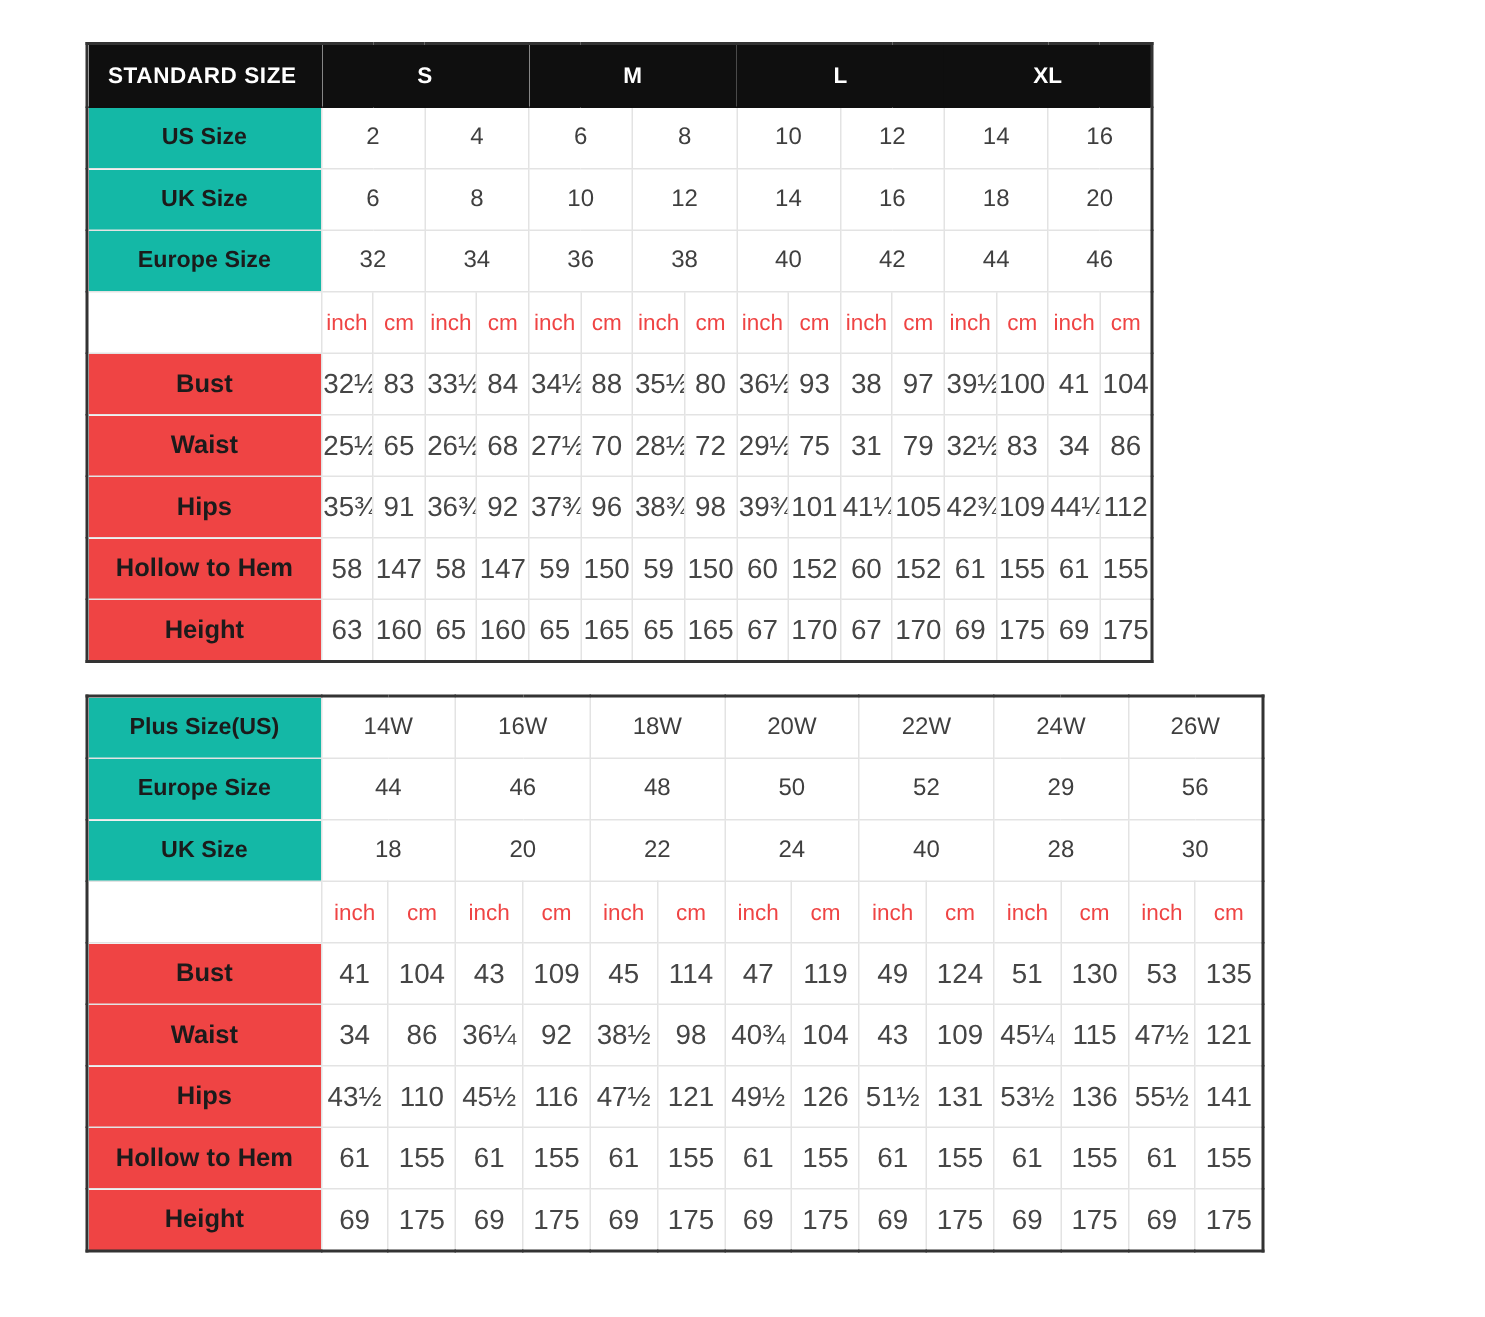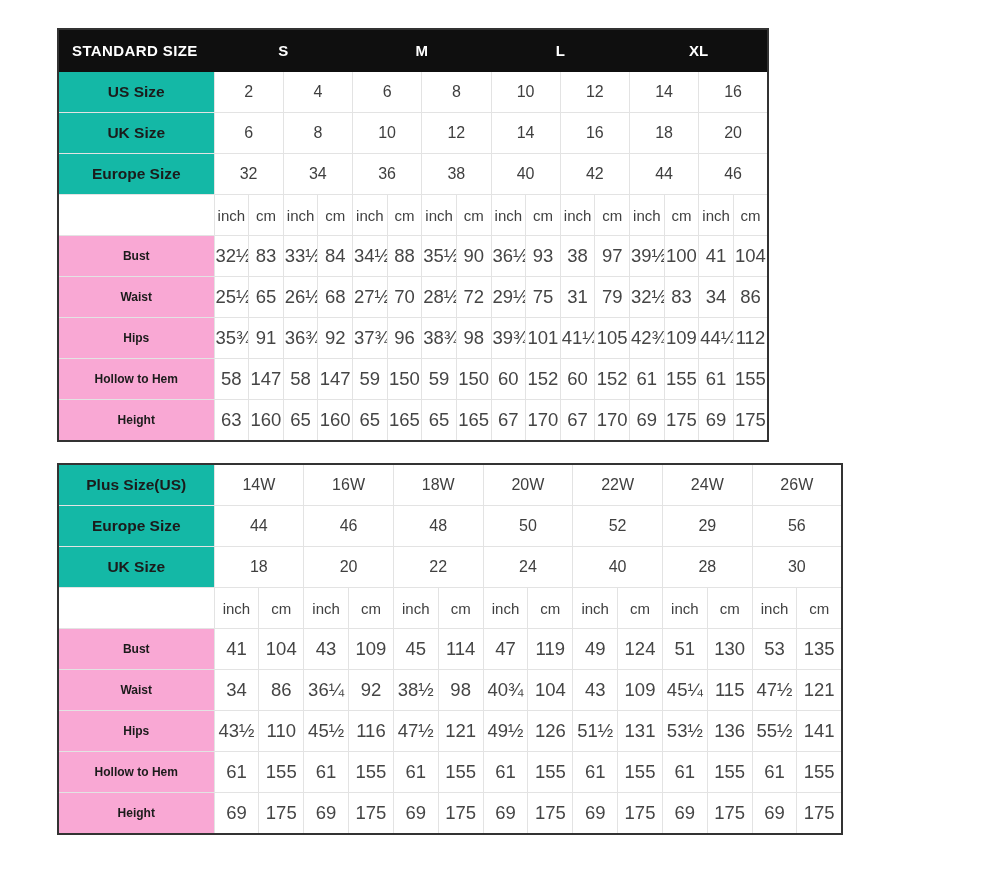--- a/index.html
+++ b/index.html
@@ -48,32 +48,32 @@
     letter-spacing: 0.4px;
   }
 
   th.rlabel {
     background: #14b8a6;
     color: #1b1b1b;
     font-size: 15.5px;
     font-weight: bold;
   }
   th.mlabel {
-    background: #f9a8d4;
+    background: #ef4444;
     color: #1b1b1b;
-    font-size: 12px;
+    font-size: 17px;
     font-weight: bold;
   }
   td.size-val {
     color: #3f3f3f;
     font-size: 16px;
     font-weight: 400;
   }
   td.unit {
-    color: #404040;
+    color: #ef4444;
     font-size: 15px;
     font-weight: 400;
   }
   td.val {
     color: #454545;
     font-size: 18.5px;
     font-weight: 400;
   }
   td.unit-empty { background: #ffffff; }
 </style>
@@ -163,21 +163,21 @@
         </tr>
         <tr class="measure-row">
           <th class="mlabel">Bust</th>
           <td class="val">32½</td>
           <td class="val">83</td>
           <td class="val">33½</td>
           <td class="val">84</td>
           <td class="val">34½</td>
           <td class="val">88</td>
           <td class="val">35½</td>
-          <td class="val">90</td>
+          <td class="val">80</td>
           <td class="val">36½</td>
           <td class="val">93</td>
           <td class="val">38</td>
           <td class="val">97</td>
           <td class="val">39½</td>
           <td class="val">100</td>
           <td class="val">41</td>
           <td class="val">104</td>
         </tr>
         <tr class="measure-row">

